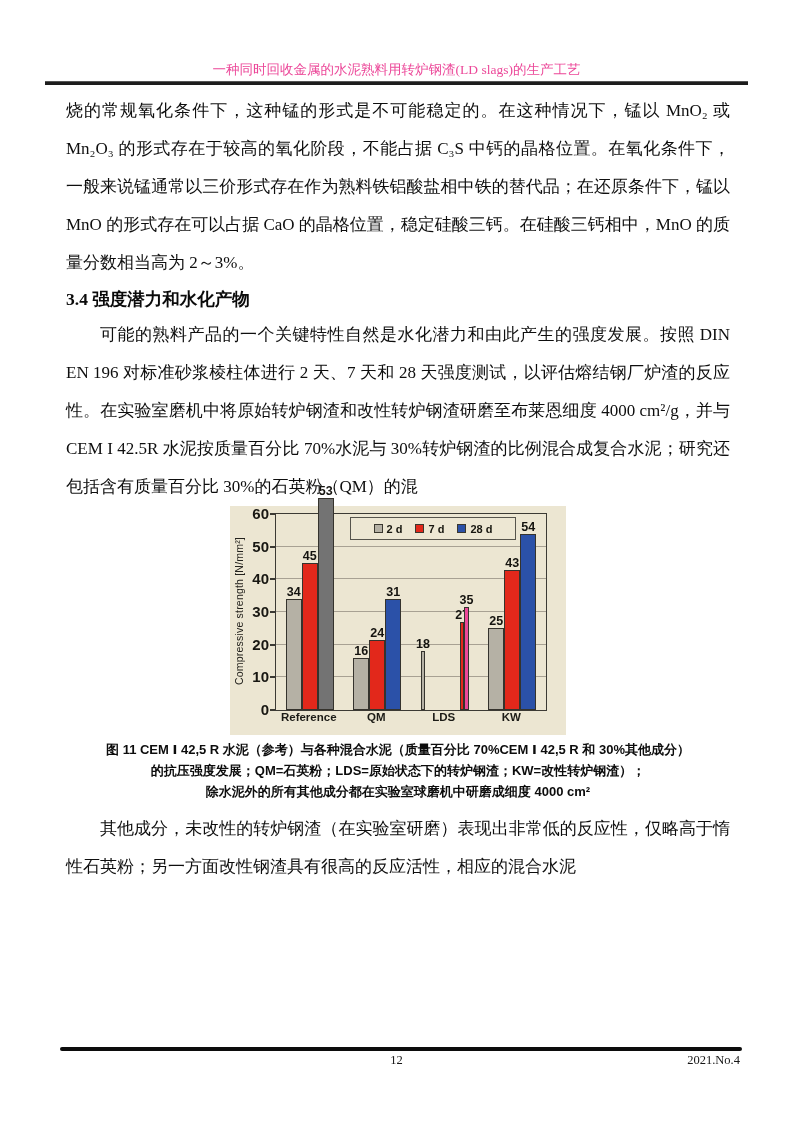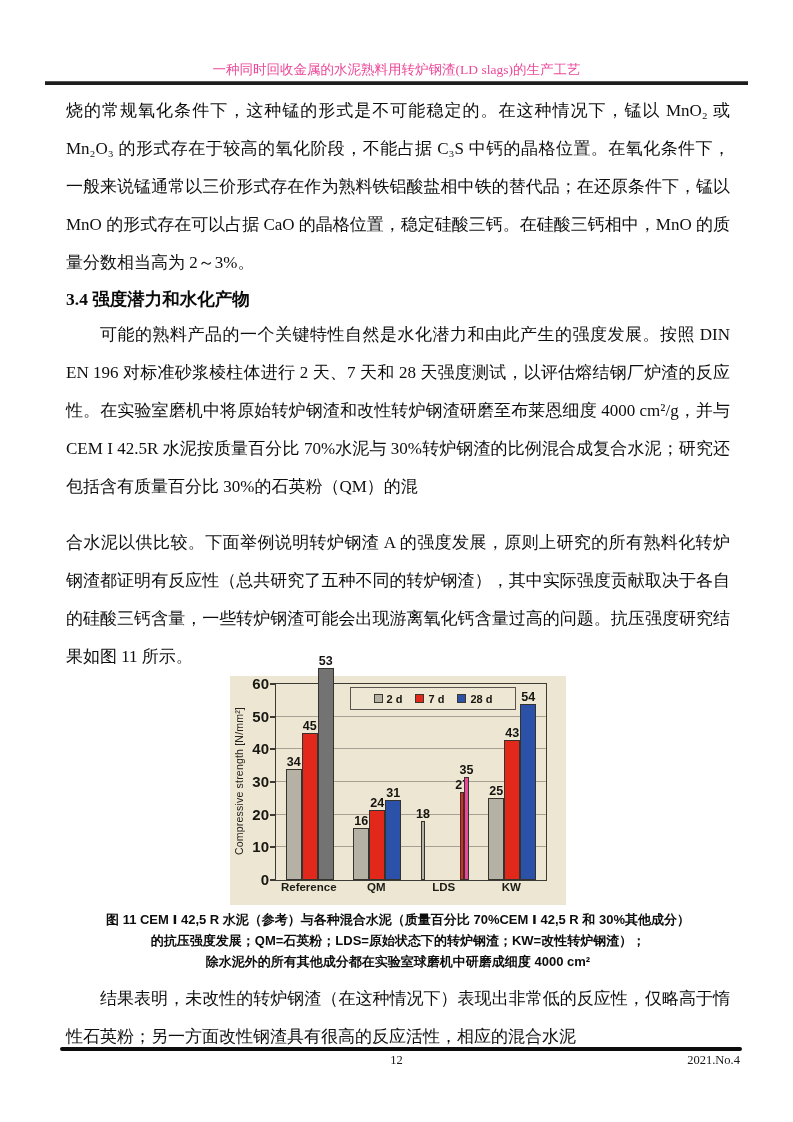--- a/index.html
+++ b/index.html
@@ -115,21 +115,20 @@
   <div class="header-title">一种同时回收金属的水泥熟料用转炉钢渣(LD slags)的生产工艺</div>
   <div class="header-rule"></div>
 
   <div class="content">
     <p class="para">烧的常规氧化条件下，这种锰的形式是不可能稳定的。在这种情况下，锰以 MnO₂ 或 Mn₂O₃ 的形式存在于较高的氧化阶段，不能占据 C₃S 中钙的晶格位置。在氧化条件下，一般来说锰通常以三价形式存在作为熟料铁铝酸盐相中铁的替代品；在还原条件下，锰以 MnO 的形式存在可以占据 CaO 的晶格位置，稳定硅酸三钙。在硅酸三钙相中，MnO 的质量分数相当高为 2～3%。</p>
 
     <h2 class="section-heading">3.4 强度潜力和水化产物</h2>
 
     <p class="para indent">可能的熟料产品的一个关键特性自然是水化潜力和由此产生的强度发展。按照 DIN EN 196 对标准砂浆棱柱体进行 2 天、7 天和 28 天强度测试，以评估熔结钢厂炉渣的反应性。在实验室磨机中将原始转炉钢渣和改性转炉钢渣研磨至布莱恩细度 4000 cm²/g，并与 CEM I 42.5R 水泥按质量百分比 70%水泥与 30%转炉钢渣的比例混合成复合水泥；研究还包括含有质量百分比 30%的石英粉（QM）的混</p>
 
-    <p class="para gap-para">合水泥以供比较。下面举例说明转炉钢渣 A 的强度发展，原则上研究的所有熟料化转炉钢渣都证明有反应性（总共研究了五种不同的转炉钢渣），其中实际强度贡献取决于各自的硅酸三钙含量，一些转炉钢渣可能会出现游离氧化钙含量过高的问题。抗压强度研究结果如图 11 所示。</p>
 
     <div class="chart-wrap" id="chart-panel" style="background: rgb(236, 230, 210);">
       <div class="ytitle">Compressive strength [N/mm²]</div>
       <div class="plot" id="chart-plot">
         <div class="ytick-col" id="ytick-col">
             <div class="ytick" style="bottom: -8px;">0</div>
             <div class="ytick" style="bottom: 24.6667px;">10</div>
             <div class="ytick" style="bottom: 57.3333px;">20</div>
             <div class="ytick" style="bottom: 90px;">30</div>
             <div class="ytick" style="bottom: 122.667px;">40</div>
@@ -173,21 +172,21 @@
               <span class="bar-val">53</span>
             </div>
           </div>
           <div class="bar-group" style="left: 77.25px;">
             <div class="bar" style="height: 52.2667px; background: rgb(181, 177, 165);">
               <span class="bar-val">16</span>
             </div>
             <div class="bar" style="height: 70px; background: rgb(226, 40, 27);">
               <span class="bar-val">24</span>
             </div>
-            <div class="bar" style="height: 80px; background: rgb(43, 81, 168);">
+            <div class="bar" style="height: 111px; background: rgb(43, 81, 168);">
               <span class="bar-val">31</span>
             </div>
           </div>
           <div class="bar-group" style="left: 144.75px;">
             <div class="bar" style="height: 58.8px; background: rgb(181, 177, 165);">
               <span class="bar-val">18</span>
             </div>
             <div class="bar" style="height: 88.2px; background: rgb(226, 40, 27); margin-left: 35px;">
               <span class="bar-val">27</span>
             </div>
@@ -214,20 +213,20 @@
           <div class="xlabel" style="left: 202.5px; width: 67.5px;">KW</div>
         </div>
     </div>
 
     <div class="fig-caption">
       <div>图 11 CEM Ⅰ 42,5 R 水泥（参考）与各种混合水泥（质量百分比 70%CEM Ⅰ 42,5 R 和 30%其他成分）</div>
       <div>的抗压强度发展；QM=石英粉；LDS=原始状态下的转炉钢渣；KW=改性转炉钢渣）；</div>
       <div>除水泥外的所有其他成分都在实验室球磨机中研磨成细度 4000 cm²</div>
     </div>
 
-    <p class="para indent" style="margin-top:8px;">结果表明，未改性的转炉钢渣（在这种情况下）表现出非常低的反应性，仅略高于惰性石英粉；另一方面改性钢渣具有很高的反应活性，相应的混合水泥</p>
+    <p class="para indent" style="margin-top:8px;">其他成分，未改性的转炉钢渣（在实验室研磨）表现出非常低的反应性，仅略高于惰性石英粉；另一方面改性钢渣具有很高的反应活性，相应的混合水泥</p>
   </div>
 
   <div class="footer-rule"></div>
   <div class="footer-page">12</div>
   <div class="footer-issue">2021.No.4</div>
 
 </div>
 
 </body></html>

